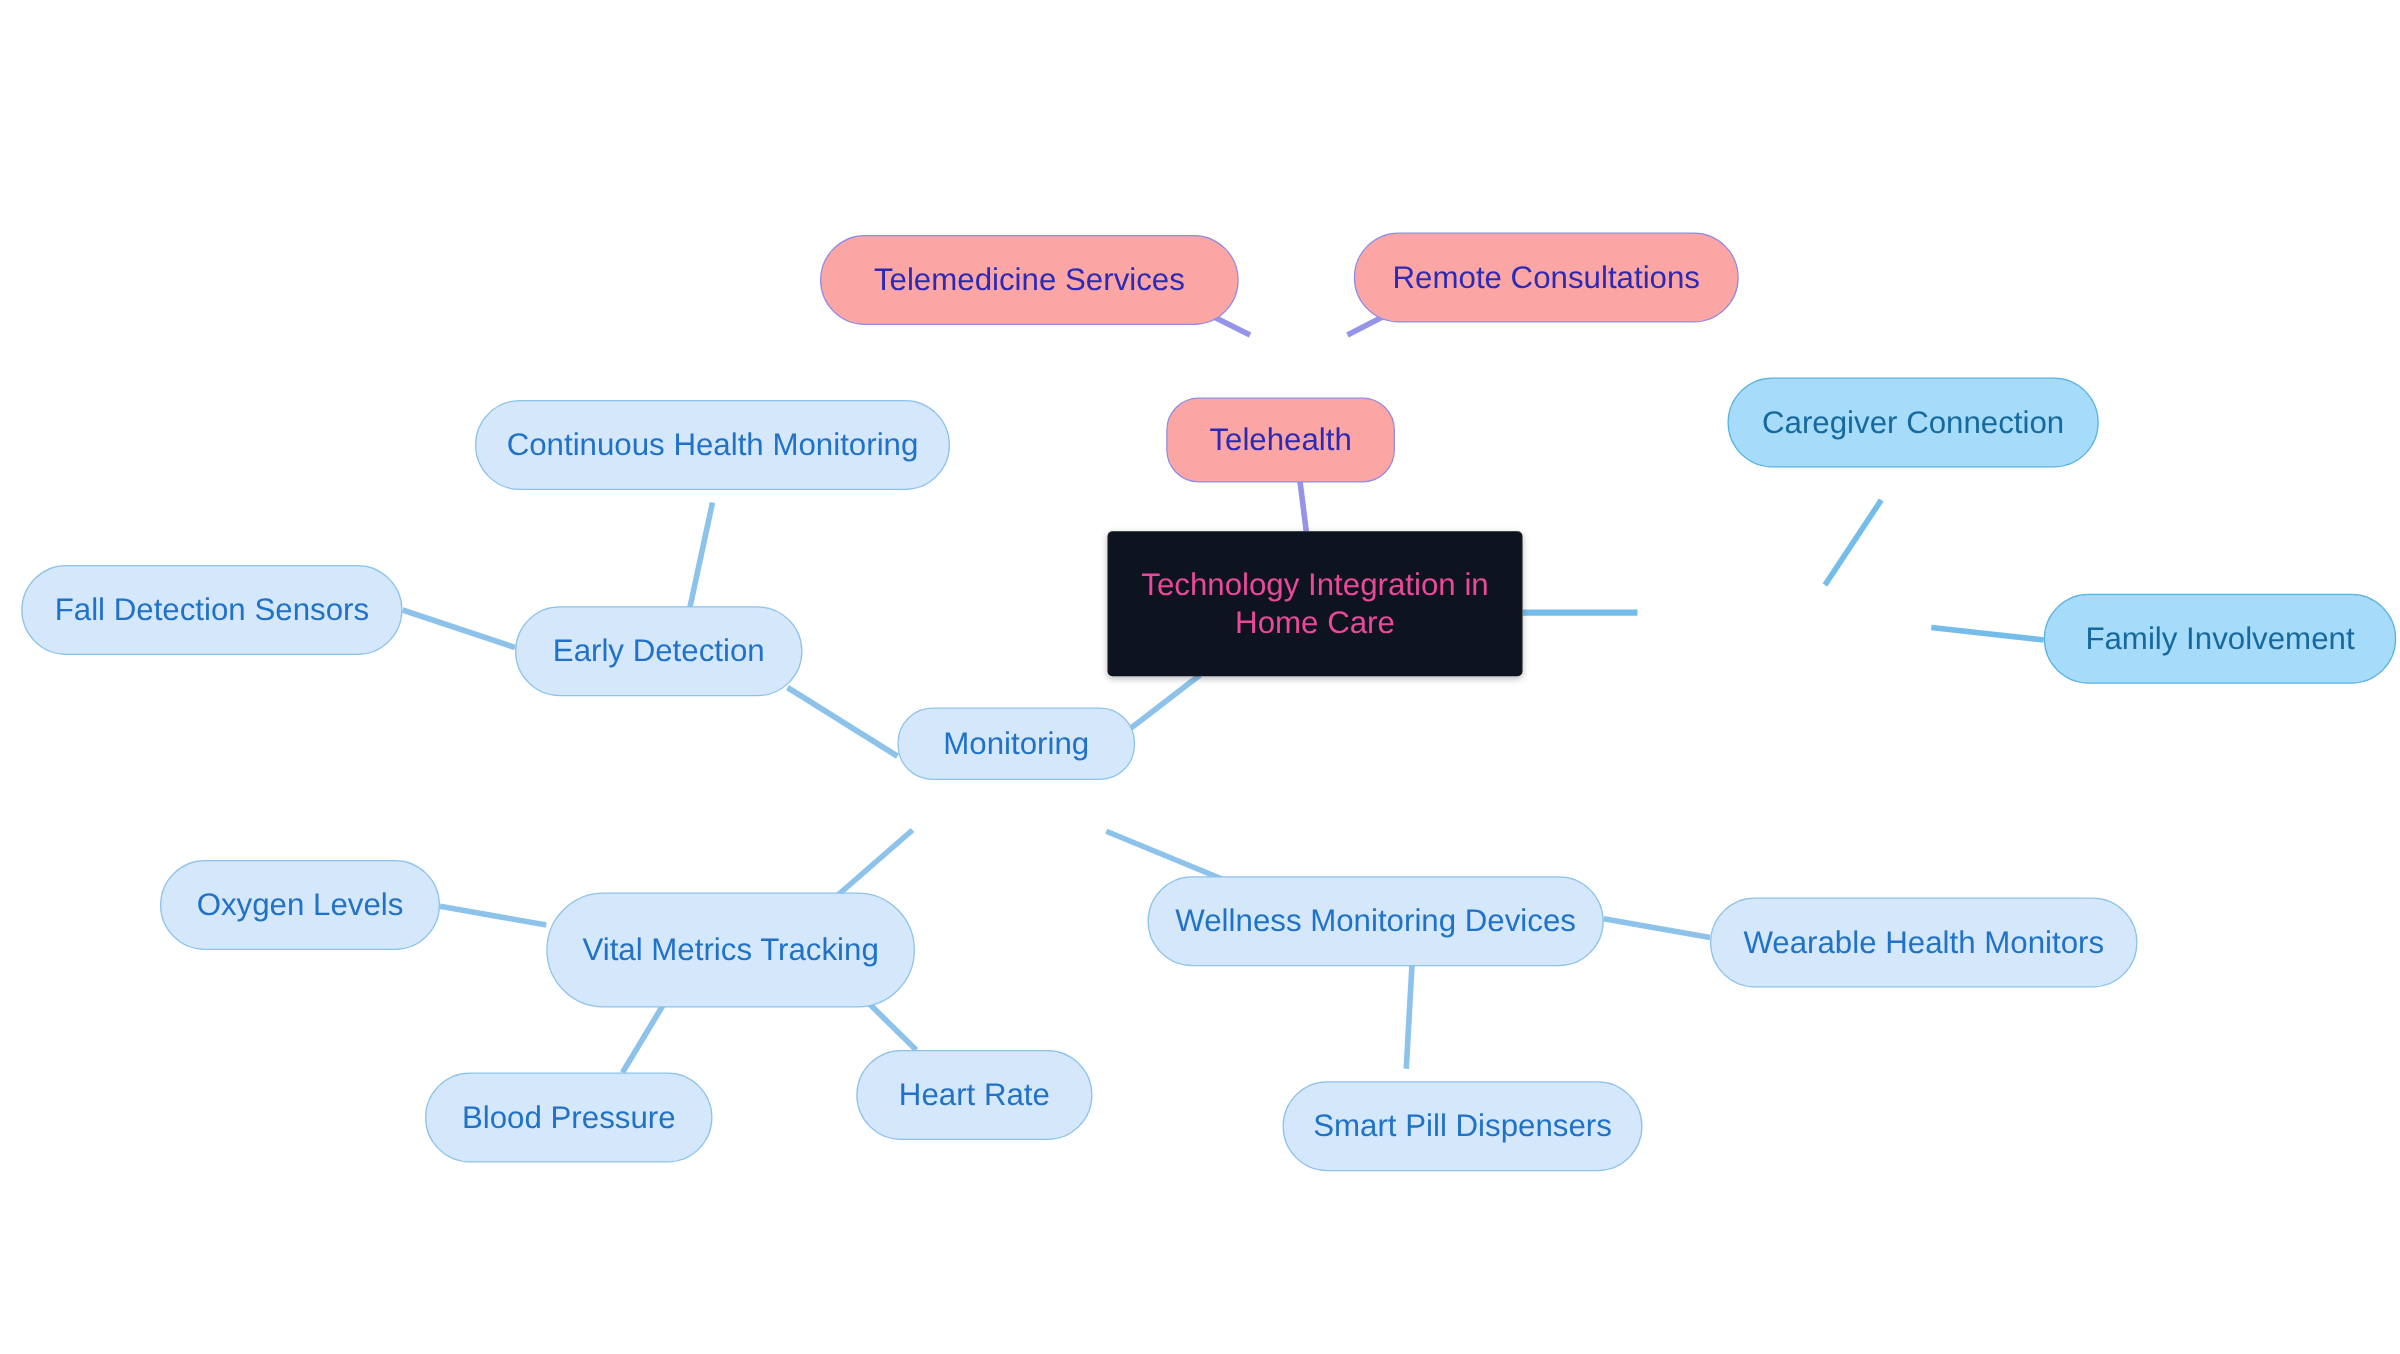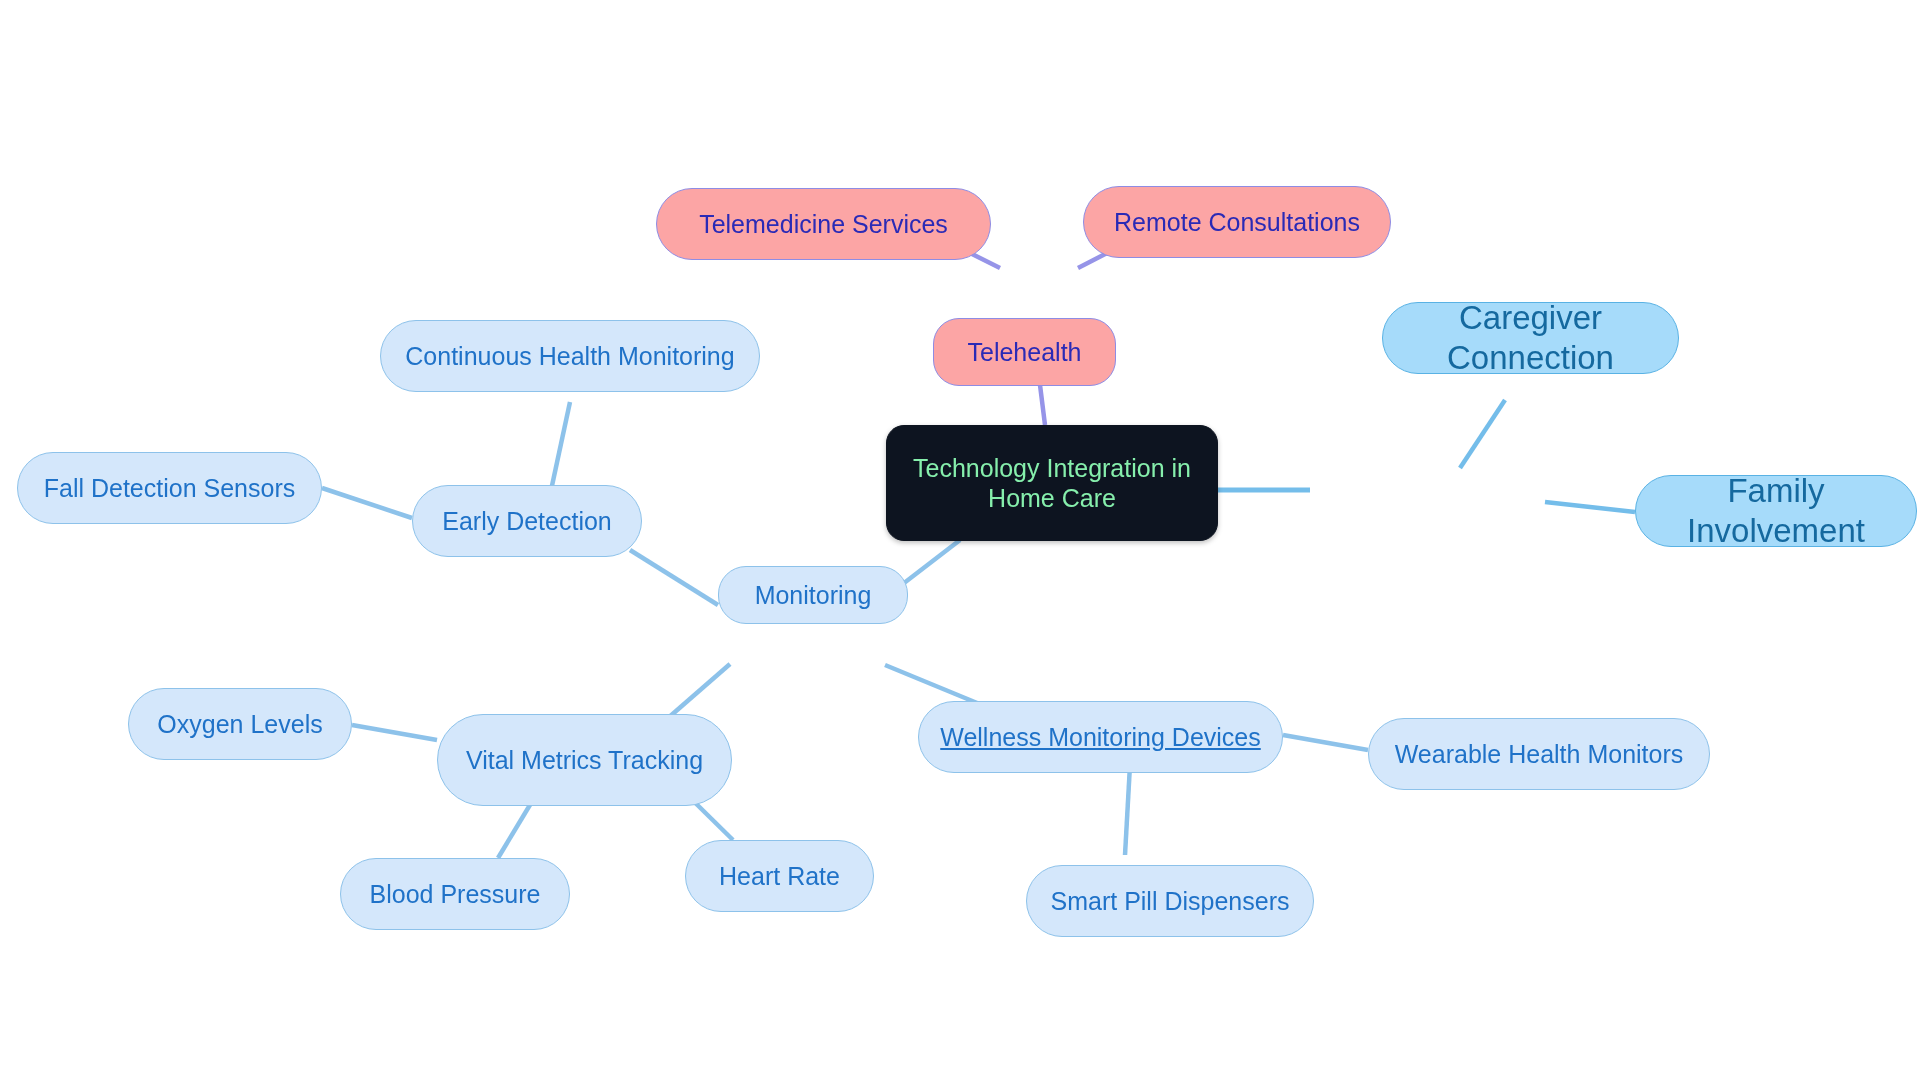--- a/index.html
+++ b/index.html
@@ -34,22 +34,22 @@
     border-style: solid;
     border-width: 1.5px;
     line-height: 1.22;
     white-space: pre-line;
     z-index: 5;
   }
   
   .node.root {
     background: #0d1420;
     border-color: #0d1420;
-    color: #86efac;
-    border-radius: 18px;
+    color: #ec4899;
+    border-radius: 4px;
     font-size: 25px;
     box-shadow: 0 2px 5px rgba(0,0,0,0.25);
     z-index: 7;
   }
   
   .node.purple {
     background: #fca5a5;
     border-color: #8e8ce4;
     color: #2a2ab6;
     border-radius: 999px;
@@ -69,21 +69,21 @@
   }
   .node.paleblue.hub {
     border-radius: 28px;
   }
   
   .node.skyblue {
     background: #a6dbfa;
     border-color: #59b2e4;
     color: #15699f;
     border-radius: 999px;
-    font-size: 33px;
+    font-size: 25px;
   }
   .node.skyblue.hub {
     border-radius: 28px;
   }
 </style>
 </head>
 <body>
 
 <div id="canvas">
 
@@ -147,19 +147,19 @@
   <div class="node paleblue" style="left:380px; top:320px; width:380px; height:72px;">Continuous Health Monitoring</div>
 
   <div class="node paleblue" style="left:437px; top:714px; width:295px; height:92px;">Vital Metrics Tracking</div>
 
   <div class="node paleblue" style="left:128px; top:688px; width:224px; height:72px;">Oxygen Levels</div>
 
   <div class="node paleblue" style="left:340px; top:858px; width:230px; height:72px;">Blood Pressure</div>
 
   <div class="node paleblue" style="left:685px; top:840px; width:189px; height:72px;">Heart Rate</div>
 
-  <div class="node paleblue" style="left:918px; top:701px; width:365px; height:72px;text-decoration:underline;">Wellness Monitoring Devices</div>
+  <div class="node paleblue" style="left:918px; top:701px; width:365px; height:72px;">Wellness Monitoring Devices</div>
 
   <div class="node paleblue" style="left:1368px; top:718px; width:342px; height:72px;">Wearable Health Monitors</div>
 
   <div class="node paleblue" style="left:1026px; top:865px; width:288px; height:72px;">Smart Pill Dispensers</div>
 
 </div>
 
 </body></html>

